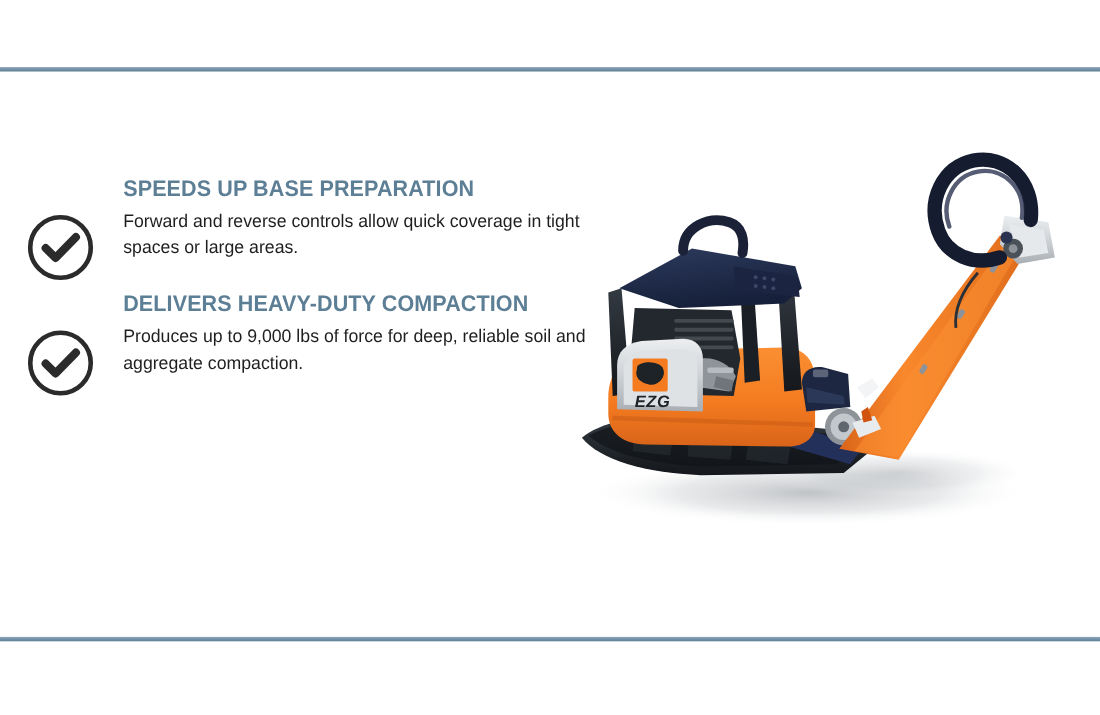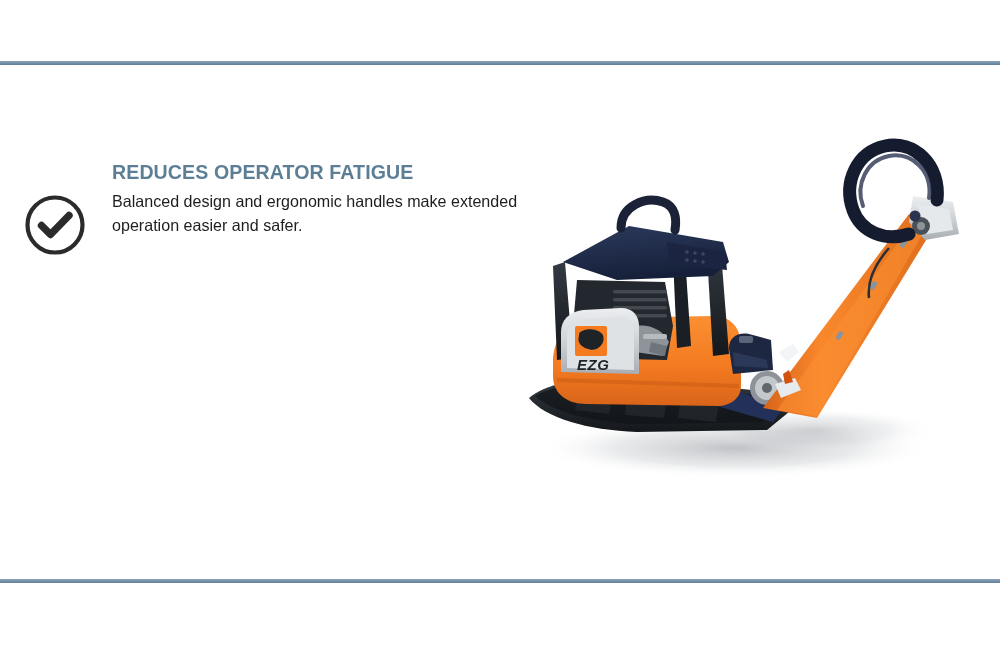--- a/index.html
+++ b/index.html
@@ -92,32 +92,42 @@
 </style>
 </head>
 <body>
 
 <div class="slide">
 
   <div class="rule rule-top"></div>
 
   <div class="features">
 
-
-
     <div class="feature">
       <span class="check-icon">
         <svg viewBox="0 0 62 62" xmlns="http://www.w3.org/2000/svg">
           <circle cx="31" cy="31" r="27.5" fill="none" stroke="#2b2b2b" stroke-width="4.2"></circle>
           <path d="M17.5 31.5 L26.5 40.5 L45 21.5" fill="none" stroke="#2b2b2b" stroke-width="7.4" stroke-linecap="round" stroke-linejoin="round"></path>
         </svg>
       </span>
-      <h3 class="feature-title">REDUCES OPERATOR FATIGUE</h3>
-      <p class="feature-body">Balanced design and ergonomic handles make extended operation easier and safer.</p>
+      <h3 class="feature-title">SPEEDS UP BASE PREPARATION</h3>
+      <p class="feature-body">Forward and reverse controls allow quick coverage in tight spaces or large areas.</p>
     </div>
+
+    <div class="feature">
+      <span class="check-icon">
+        <svg viewBox="0 0 62 62" xmlns="http://www.w3.org/2000/svg">
+          <circle cx="31" cy="31" r="27.5" fill="none" stroke="#2b2b2b" stroke-width="4.2"></circle>
+          <path d="M17.5 31.5 L26.5 40.5 L45 21.5" fill="none" stroke="#2b2b2b" stroke-width="7.4" stroke-linecap="round" stroke-linejoin="round"></path>
+        </svg>
+      </span>
+      <h3 class="feature-title">DELIVERS HEAVY-DUTY COMPACTION</h3>
+      <p class="feature-body">Produces up to 9,000 lbs of force for deep, reliable soil and aggregate compaction.</p>
+    </div>
+
 
   </div>
 
   <div class="product">
     <svg viewBox="0 0 452 370" xmlns="http://www.w3.org/2000/svg">
       <defs>
         <linearGradient id="orangeGrad" x1="0" y1="0" x2="0" y2="1">
           <stop offset="0%" stop-color="#fb8f33"></stop>
           <stop offset="55%" stop-color="#f47b20"></stop>
           <stop offset="100%" stop-color="#d9641a"></stop>

